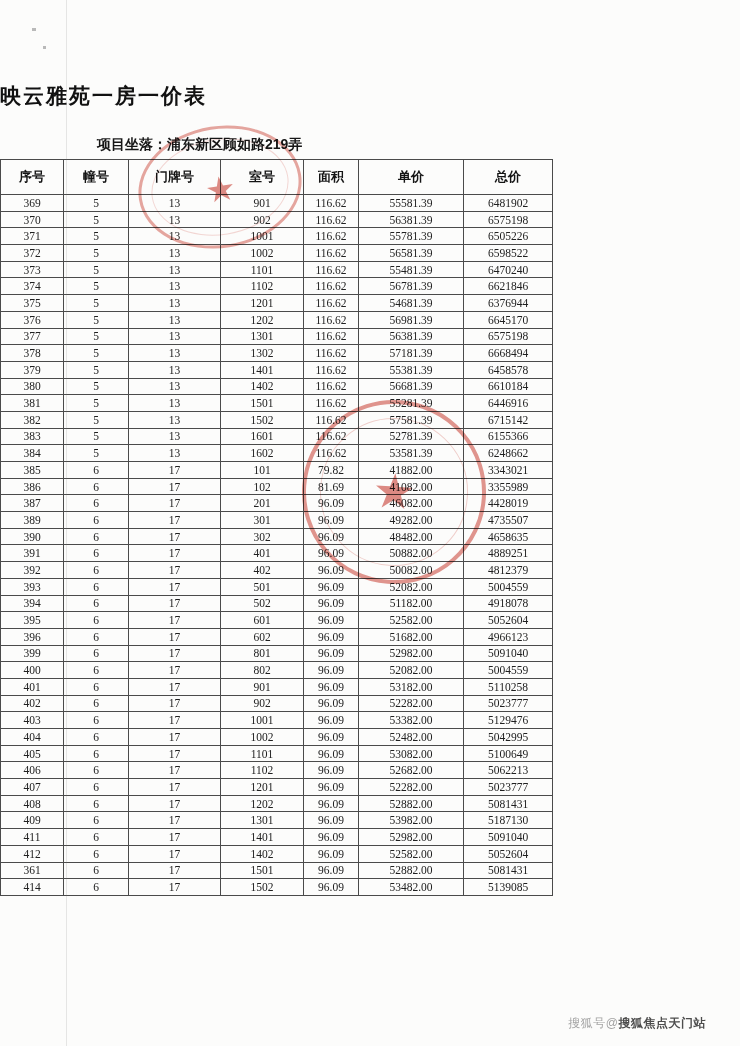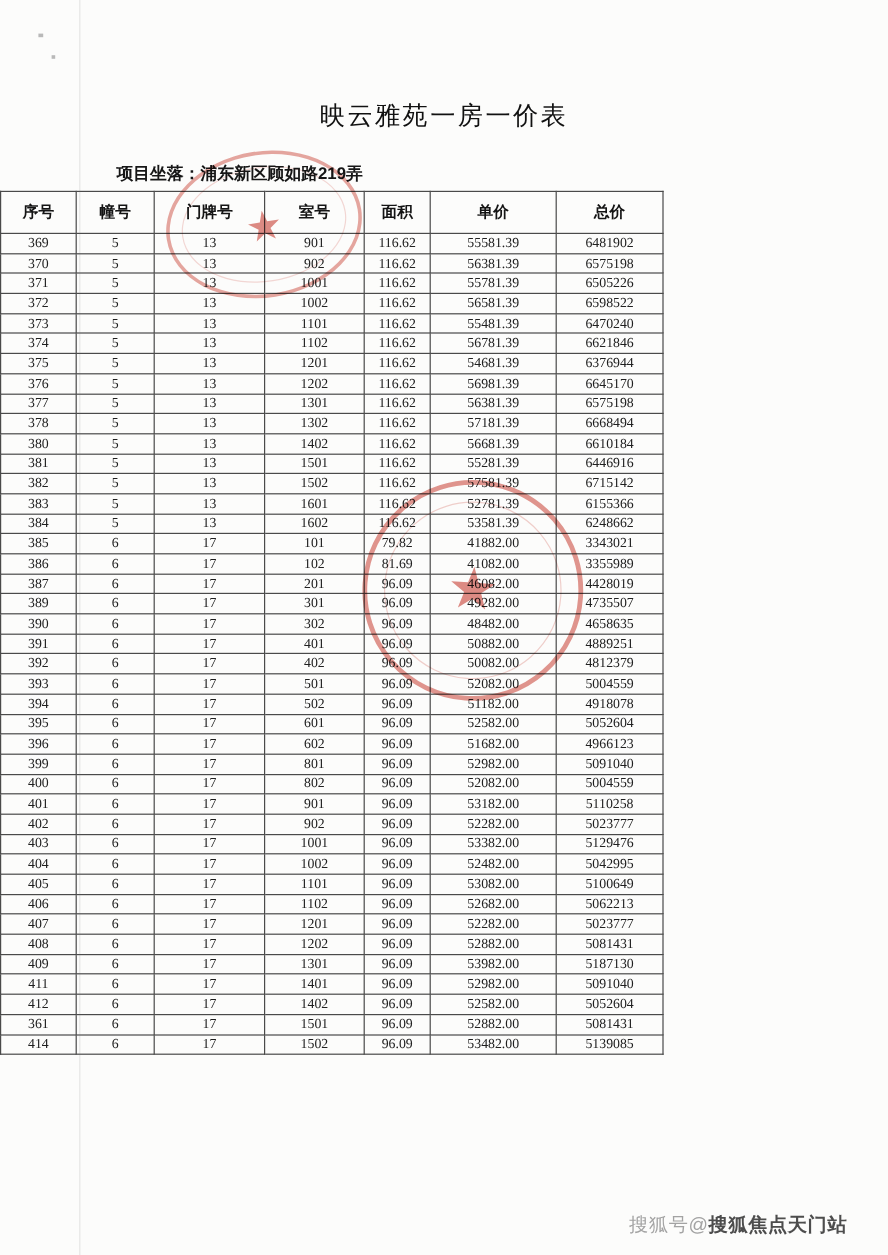--- a/index.html
+++ b/index.html
@@ -15,22 +15,22 @@
   }
   .scan-line {
     position: absolute; left: 66px; top: 0; width: 1px; height: 100%;
     background: rgba(110,110,110,0.16);
   }
   .dot { position:absolute; background:#b9b9b9; }
   .dot1 { left:32px; top:28px; width:4px; height:3px; }
   .dot2 { left:43px; top:46px; width:3px; height:3px; }
   .title {
     margin: 0; padding-top: 82px;
-    text-align: center;
-    font-size: 21px; font-weight: normal; letter-spacing: 2px;
+    text-align: left;
+    font-size: 21px; font-weight: bold; letter-spacing: 2px;
     color: #111;
   }
   .location {
     margin: 26px 0 5px 97px;
     font-size: 14px; font-weight: bold; color: #161616;
   }
   table.price-table {
     border-collapse: collapse;
     width: 552px;
     table-layout: fixed;
@@ -87,21 +87,21 @@
     border: 4px solid rgba(197,45,32,0.5);
     transform: rotate(4deg);
   }
   .seal-mid .star { font-size: 48px; }
   .seal-mid::before {
     content:""; position:absolute; inset:14px;
     border-radius:50%; border:1px solid rgba(197,45,32,0.22);
   }
   .footer-mark {
     position: absolute; right: 34px; bottom: 14px;
-    font-size: 16px; letter-spacing: 0.5px;
+    font-size: 12px; letter-spacing: 0.5px;
   }
   .footer-mark .wm-prefix { color: #a3a3a3; }
   .footer-mark .wm-name { color: #4d4d4d; font-weight: bold; }
 </style>
 </head>
 <body>
 
 <div class="page">
 
   <div class="scan-line"></div>
@@ -218,20 +218,29 @@
         <tr>
           <td>378</td>
           <td>5</td>
           <td>13</td>
           <td>1302</td>
           <td>116.62</td>
           <td>57181.39</td>
           <td>6668494</td>
         </tr>
         <tr>
+          <td>379</td>
+          <td>5</td>
+          <td>13</td>
+          <td>1401</td>
+          <td>116.62</td>
+          <td>55381.39</td>
+          <td>6458578</td>
+        </tr>
+        <tr>
           <td>380</td>
           <td>5</td>
           <td>13</td>
           <td>1402</td>
           <td>116.62</td>
           <td>56681.39</td>
           <td>6610184</td>
         </tr>
         <tr>
           <td>381</td>

